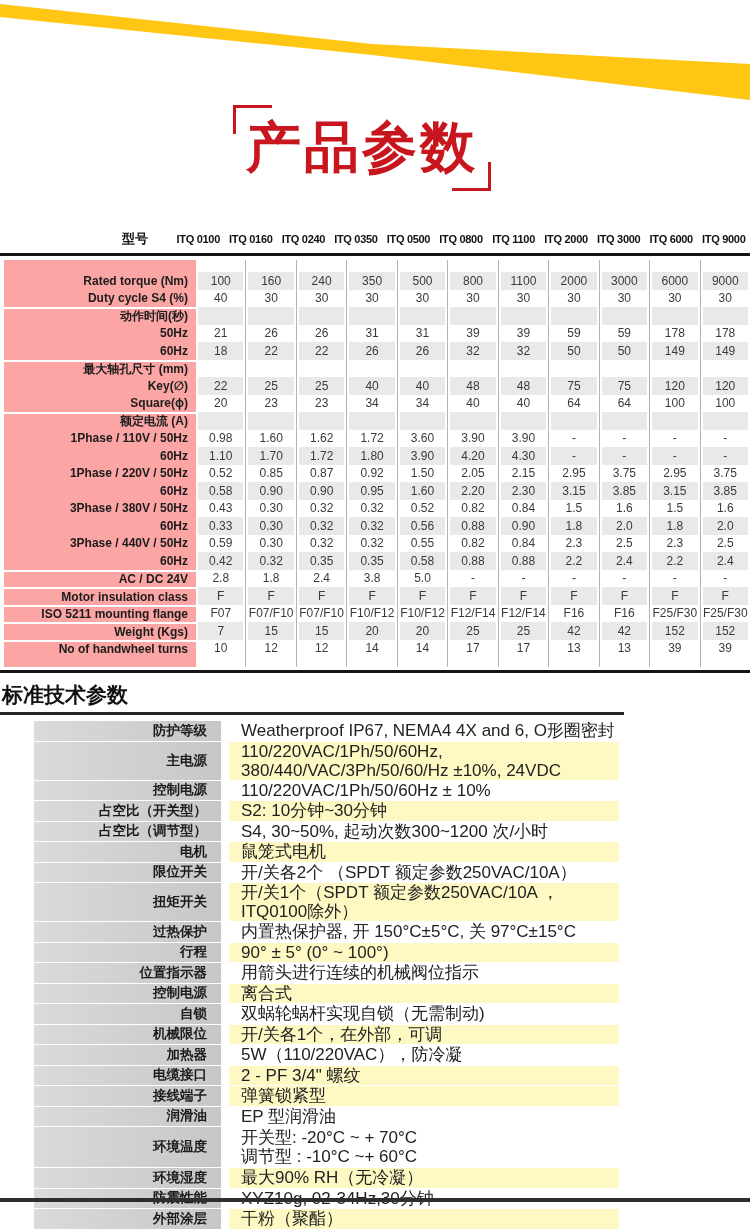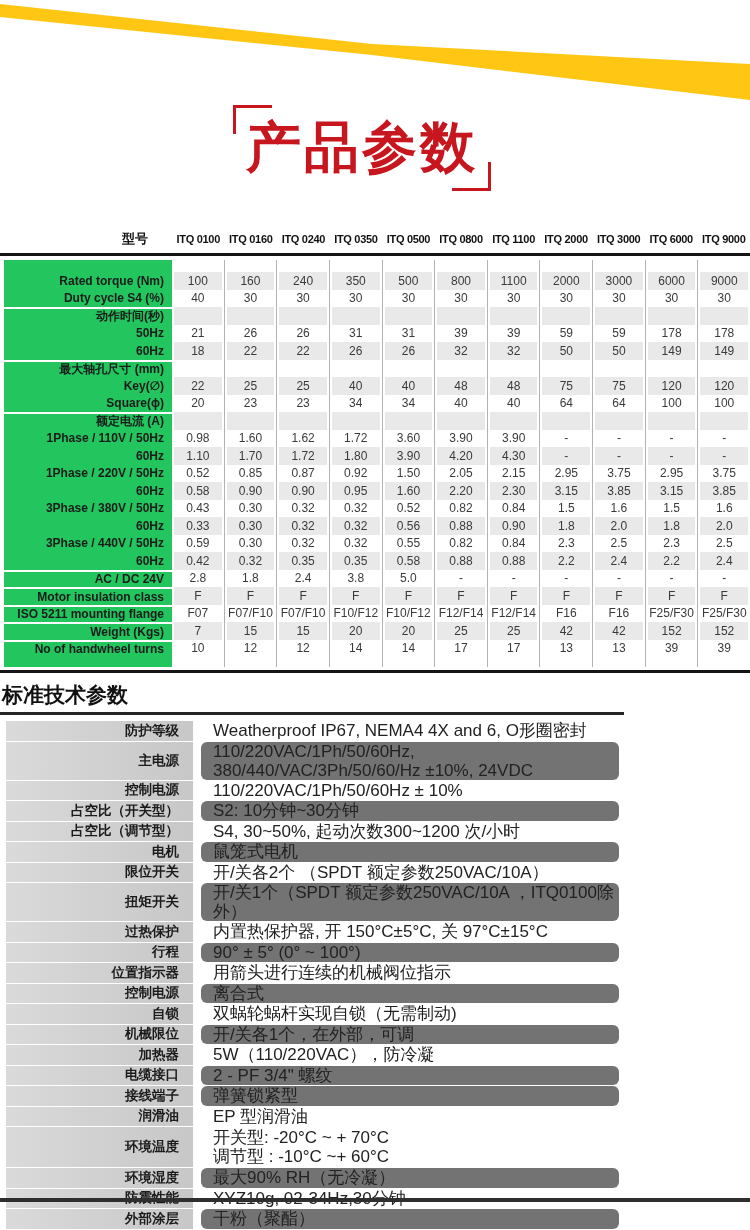--- a/index.html
+++ b/index.html
@@ -27,47 +27,47 @@
   .t1-header { display:flex; height:22px; align-items:center; }
   .t1-header .mlabel { width:172px; text-align:right; padding-right:24px;
     box-sizing:border-box; font-weight:bold; font-size:13px; color:#111; }
   .t1-header .mcol { flex:1; text-align:center; font-weight:bold; font-size:11px;
     letter-spacing:-0.3px; color:#111; white-space:nowrap; }
   .t1-rule { height:3px; background:#151515; margin-top:3px; }
   .t1-body { margin-top:4px; }
   .t1-row { display:flex; height:17.5px; }
   .t1-row.pad-top { height:12px; }
   .t1-row.pad-bot { height:10px; }
-  .t1-lbl { width:168px; margin-left:4px; background:#22c55e; box-sizing:border-box;
+  .t1-lbl { width:192px; margin-left:4px; background:#fca5a5; box-sizing:border-box;
     display:flex; align-items:center; justify-content:flex-end; padding-right:8px;
     font-weight:bold; font-size:12px; color:#1b1b1b; white-space:nowrap; }
   .t1-lbl.gs { border-top:2px solid #ffffff; }
   .t1-cell { flex:1; position:relative; display:flex; align-items:center; justify-content:center;
     font-size:12px; color:#3a3a3a; border-left:1px solid #b3b3b3; }
   .t1-cell.first { border-left:none; }
   .t1-cell .bg { position:absolute; top:0; bottom:0; left:2px; right:2px; background:transparent; }
   .t1-row.gray .t1-cell .bg { background:#e9e9e9; }
   .t1-cell .v { position:relative; z-index:1; white-space:nowrap; }
 
   
   .t2 { position:absolute; left:0; top:682px; width:624px; }
   .t2-heading { font-size:21px; font-weight:bold; color:#111; margin-left:2px; height:26px;
     line-height:26px; }
   .t2-rule { height:3px; background:#242424; margin-top:4px; }
   .t2-body { margin-top:6px; }
-  .t2-row { display:flex; margin-bottom:1px; min-height:19.5px; }
+  .t2-row { display:flex; margin-bottom:1px; min-height:19.5px;margin-left:28px; }
   .t2-row.double { min-height:40px; }
   .t2-lbl { width:187px; margin-left:6px; box-sizing:border-box;
     background:linear-gradient(to right,#dadada,#c7c7c7);
     display:flex; align-items:center; justify-content:flex-end; padding-right:14px;
     font-weight:bold; font-size:13.5px; color:#1b1b1b; white-space:nowrap; }
   .t2-val { flex:1; margin-left:8px; margin-right:5px; padding-left:12px; box-sizing:border-box;
     display:flex; flex-direction:column; justify-content:center;
     font-size:17px; color:#222; line-height:19px; }
-  .t2-row.gray .t2-val { background:#737373;border-radius:6px; }
+  .t2-row.gray .t2-val { background:#fef9c3; }
 
   .bottom-rule { position:absolute; top:1198px; left:0; width:750px; height:4px; background:#2e2e2e; }
 </style>
 </head>
 <body>
 
 <div class="page">
 
   <svg class="band-svg" width="750" height="110" viewBox="0 0 750 110" aria-hidden="true">
     <polygon points="0,4 372,44 750,64 750,100 372,55 0,17" fill="#FFC613"></polygon>

